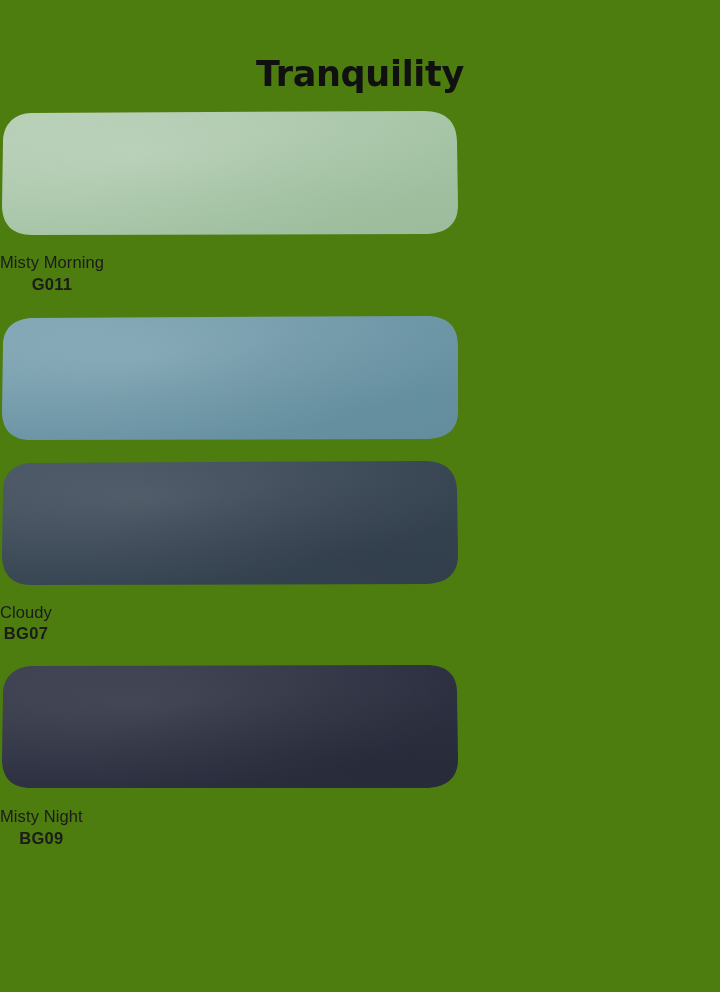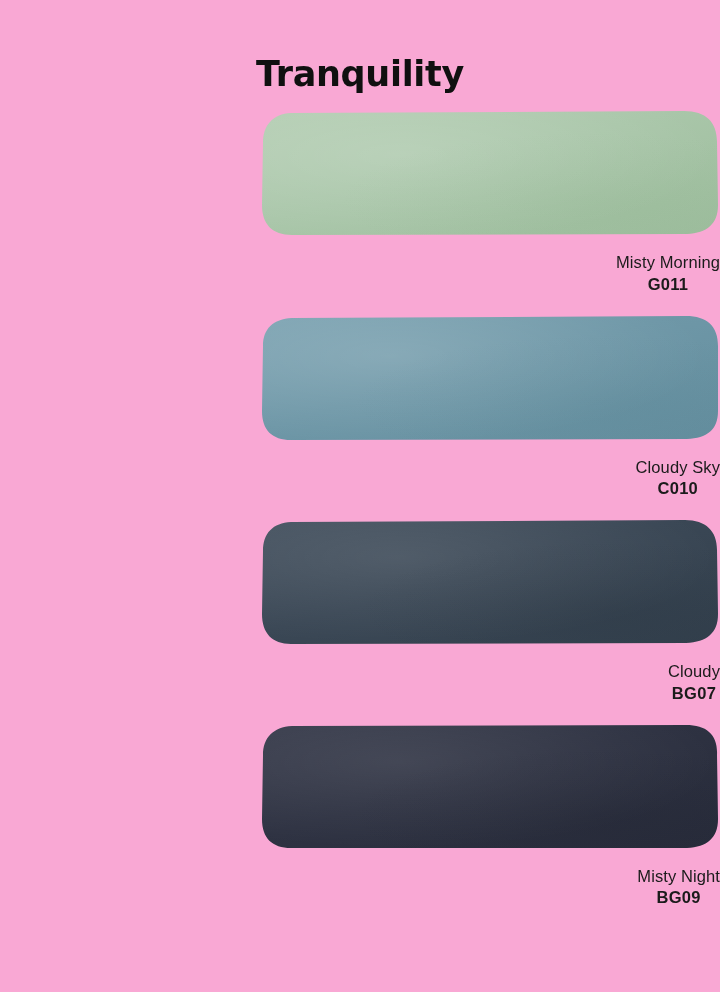--- a/index.html
+++ b/index.html
@@ -15,21 +15,21 @@
     height: 992px;
     background: #ffffff;
     font-family: "Liberation Sans", "DejaVu Sans", sans-serif;
     overflow: hidden;
     position: relative;
   }
 
   .palette-page {
     width: 720px;
     height: 992px;
-    background: #f9a8d4;
+    background: #4d7c0f;
     position: relative;
     display: flex;
     flex-direction: column;
     align-items: center;
   }
 
   .palette-title {
     font-size: 35px;
     font-weight: 800;
     letter-spacing: -0.3px;
@@ -46,21 +46,21 @@
     margin-top: 17px;
     display: flex;
     flex-direction: column;
     align-items: center;
   }
 
   .swatch-row {
     width: 720px;
     display: flex;
     flex-direction: column;
-    align-items: flex-end;
+    align-items: flex-start;
   }
 
   .swatch-chip-wrap {
     width: 460px;
     height: 127px;
     position: relative;
     display: block;
   }
 
   
@@ -210,24 +210,20 @@
                      L 426,2
                      C 447,2 458,12 458,32
                      L 458,97
                      C 458,116 447,124 427,125
                      L 31,126
                      C 12,126 2,116 2,97
                      Z" fill="url(#g2c)"></path>
           </svg>
         </div>
       </div>
-      <div class="swatch-caption">
-        <span class="swatch-name">Cloudy Sky</span>
-        <span class="swatch-code">C010</span>
-      </div>
     </div>
 
     <div class="swatch-row">
       <div class="swatch-chip-wrap">
         <div class="swatch-chip">
           <svg viewBox="0 0 460 127" preserveAspectRatio="none" aria-hidden="true">
             <defs>
               <linearGradient id="g3a" x1="0" y1="0" x2="1" y2="1">
                 <stop offset="0%" stop-color="#44515f"></stop>
                 <stop offset="45%" stop-color="#3a4755"></stop>

